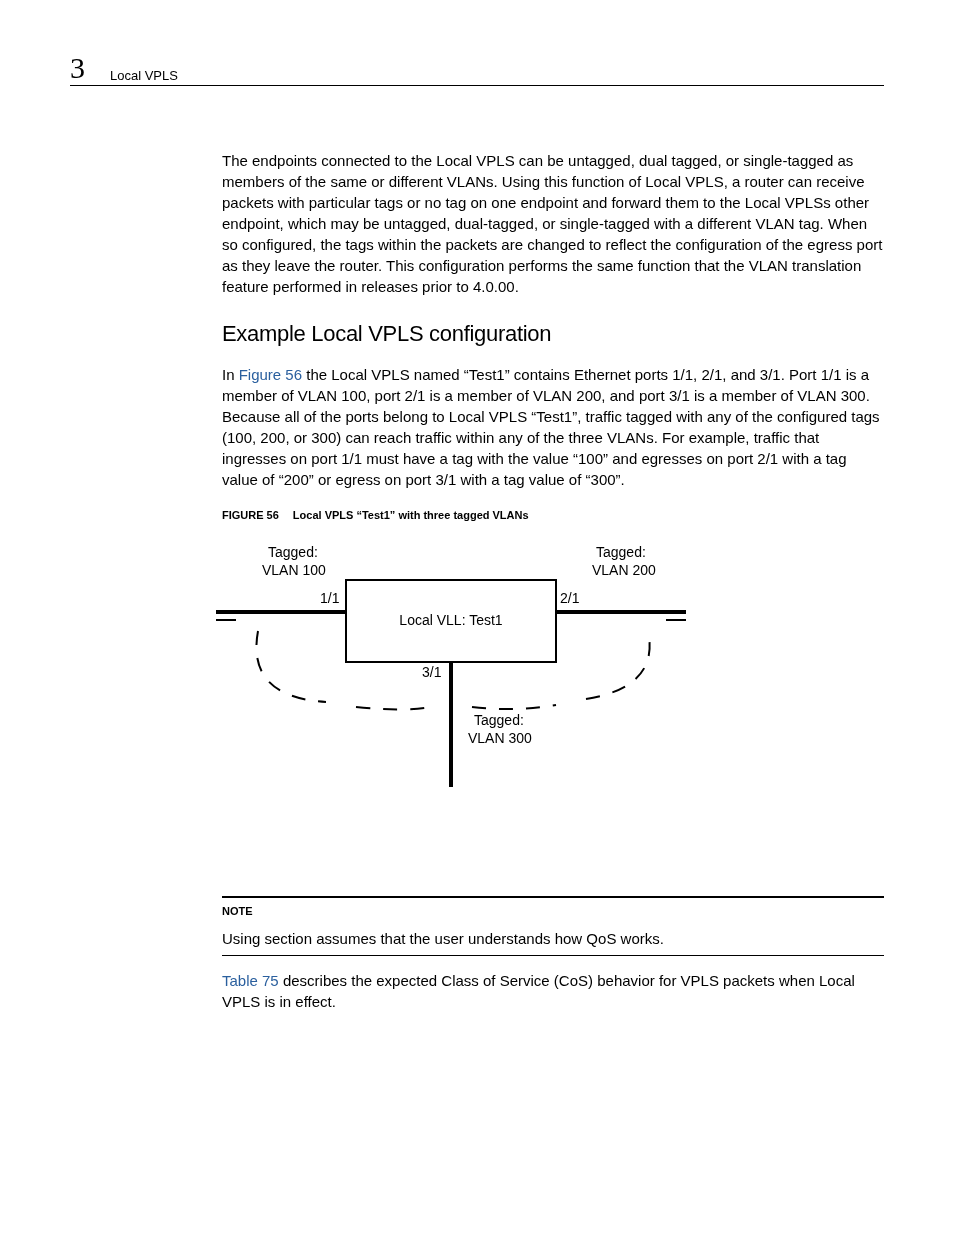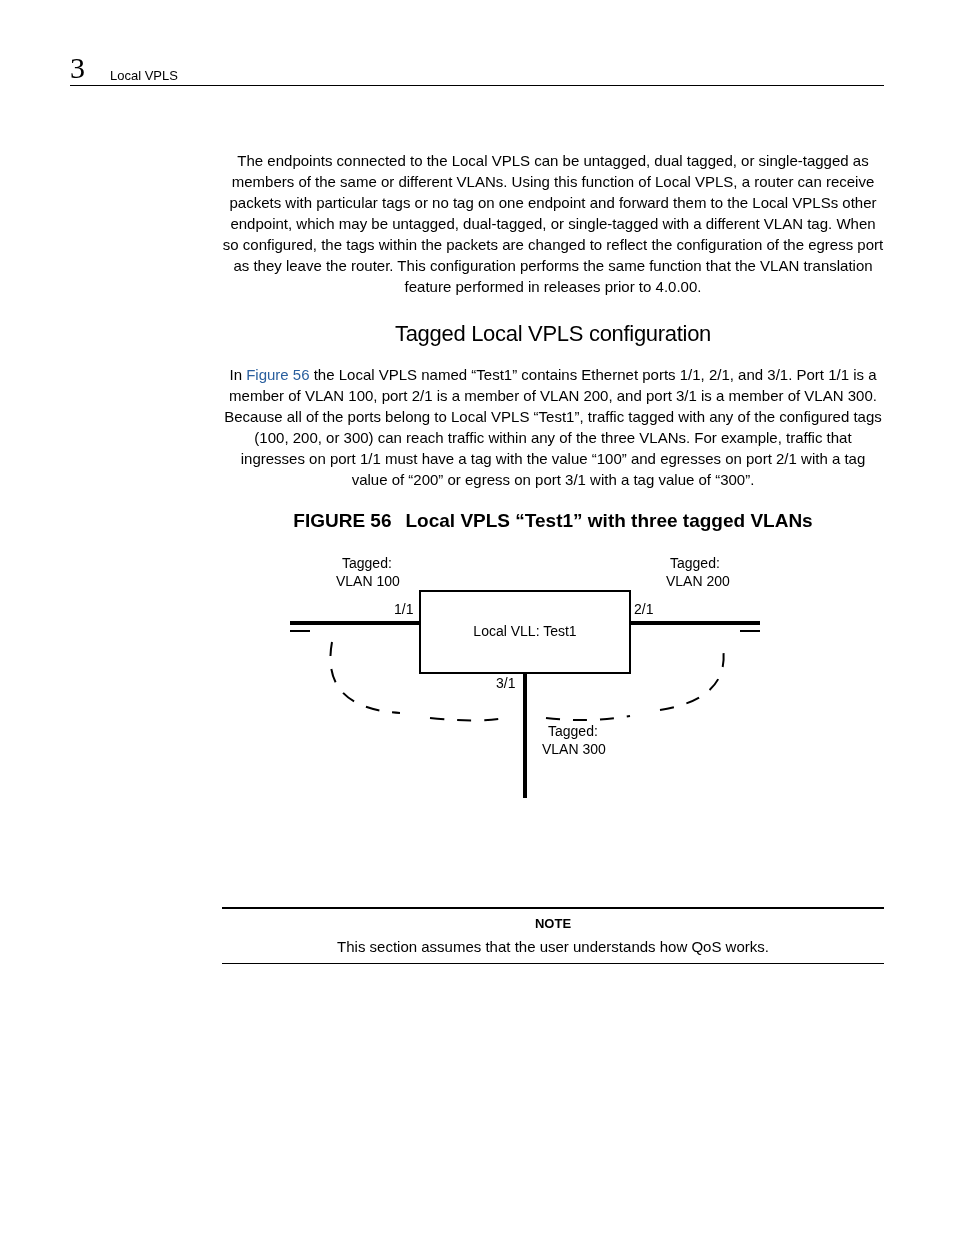--- a/index.html
+++ b/index.html
@@ -37,41 +37,40 @@
   }
   .chapter-title {
     font-size: 13px;
     position: absolute;
     left: 40px;
     top: 12px;
   }
   .content {
     margin-left: 152px;
     padding-top: 95px;
-    text-align: center;
   }
   .para {
     margin-bottom: 18px;
   }
   h2 {
     font-family: Arial, Helvetica, sans-serif;
     font-weight: normal;
     font-size: 22px;
     margin-top: 22px;
     margin-bottom: 14px;
     font-stretch: condensed;
   }
   h2.first {
     letter-spacing: -0.3px;
   }
   .link {
     color: #2a5f9e;
   }
   .figure-caption {
-    font-size: 19px;
+    font-size: 11px;
     margin-bottom: 4px;
     margin-top: 16px;
   }
   .figure-caption .lbl {
     font-weight: bold;
     margin-right: 14px;
   }
   .figure-caption .txt {
     font-weight: bold;
   }
@@ -79,43 +78,43 @@
     margin-left: -6px;
     margin-bottom: 20px;
   }
   .section-heading-sep {
     border-bottom: 2px solid #000;
     margin-bottom: 6px;
     margin-top: 4px;
   }
   .note-label {
     font-weight: bold;
-    font-size: 13px;
-    margin-bottom: 2px;
+    font-size: 11px;
+    margin-bottom: 8px;
   }
   .note-block {
     border-bottom: 1px solid #000;
     padding-bottom: 6px;
     margin-bottom: 14px;
   }
 </style>
 </head>
 <body>
 
 <div class="page">
   <div class="header">
     <span class="chapter-num">3</span>
     <span class="chapter-title">Local VPLS</span>
   </div>
 
   <div class="content">
 
     <div class="para">The endpoints connected to the Local VPLS can be untagged, dual tagged, or single-tagged as members of the same or different VLANs. Using this function of Local VPLS, a router can receive packets with particular tags or no tag on one endpoint and forward them to the Local VPLSs other endpoint, which may be untagged, dual-tagged, or single-tagged with a different VLAN tag. When so configured, the tags within the packets are changed to reflect the configuration of the egress port as they leave the router. This configuration performs the same function that the VLAN translation feature performed in releases prior to 4.0.00.</div>
 
-    <h2 class="first">Tagged Local VPLS configuration</h2>
+    <h2 class="first">Example Local VPLS configuration</h2>
 
     <div class="para">
       <span>In </span><span class="link">Figure 56</span><span> the Local VPLS named “Test1” contains Ethernet ports 1/1, 2/1, and 3/1. Port 1/1 is a member of VLAN 100, port 2/1 is a member of VLAN 200, and port 3/1 is a member of VLAN 300. Because all of the ports belong to Local VPLS “Test1”, traffic tagged with any of the configured tags (100, 200, or 300) can reach traffic within any of the three VLANs. For example, traffic that ingresses on port 1/1 must have a tag with the value “100” and egresses on port 2/1 with a tag value of “200” or egress on port 3/1 with a tag value of “300”.</span>
     </div>
 
     <div class="figure-caption">
       <span class="lbl">FIGURE 56</span><span class="txt">Local VPLS “Test1” with three tagged VLANs</span>
     </div>
 
     <div class="fig-svg">
@@ -151,18 +150,21 @@
         <text x="252" y="216" font-family="Arial" font-size="14">VLAN 300</text>
       </svg>
     </div>
 
     <div style="height:80px;"></div>
 
     <div class="section-heading-sep"></div>
 
     <div class="note-block">
       <div class="note-label">NOTE</div>
-      <div>This section assumes that the user understands how QoS works.</div>
+      <div>Using section assumes that the user understands how QoS works.</div>
     </div>
 
+    <div class="para">
+      <span class="link">Table 75</span><span> describes the expected Class of Service (CoS) behavior for VPLS packets when Local VPLS is in effect.</span>
+    </div>
 
   </div>
 </div>
 
 </body></html>

